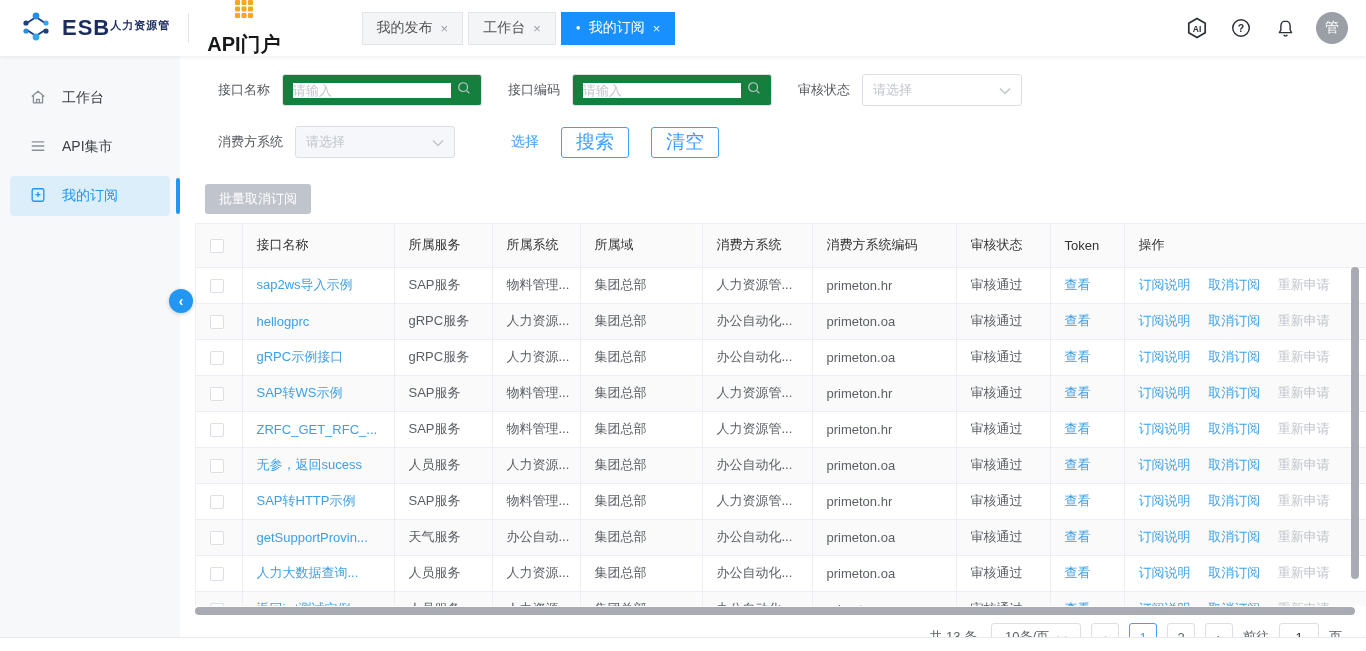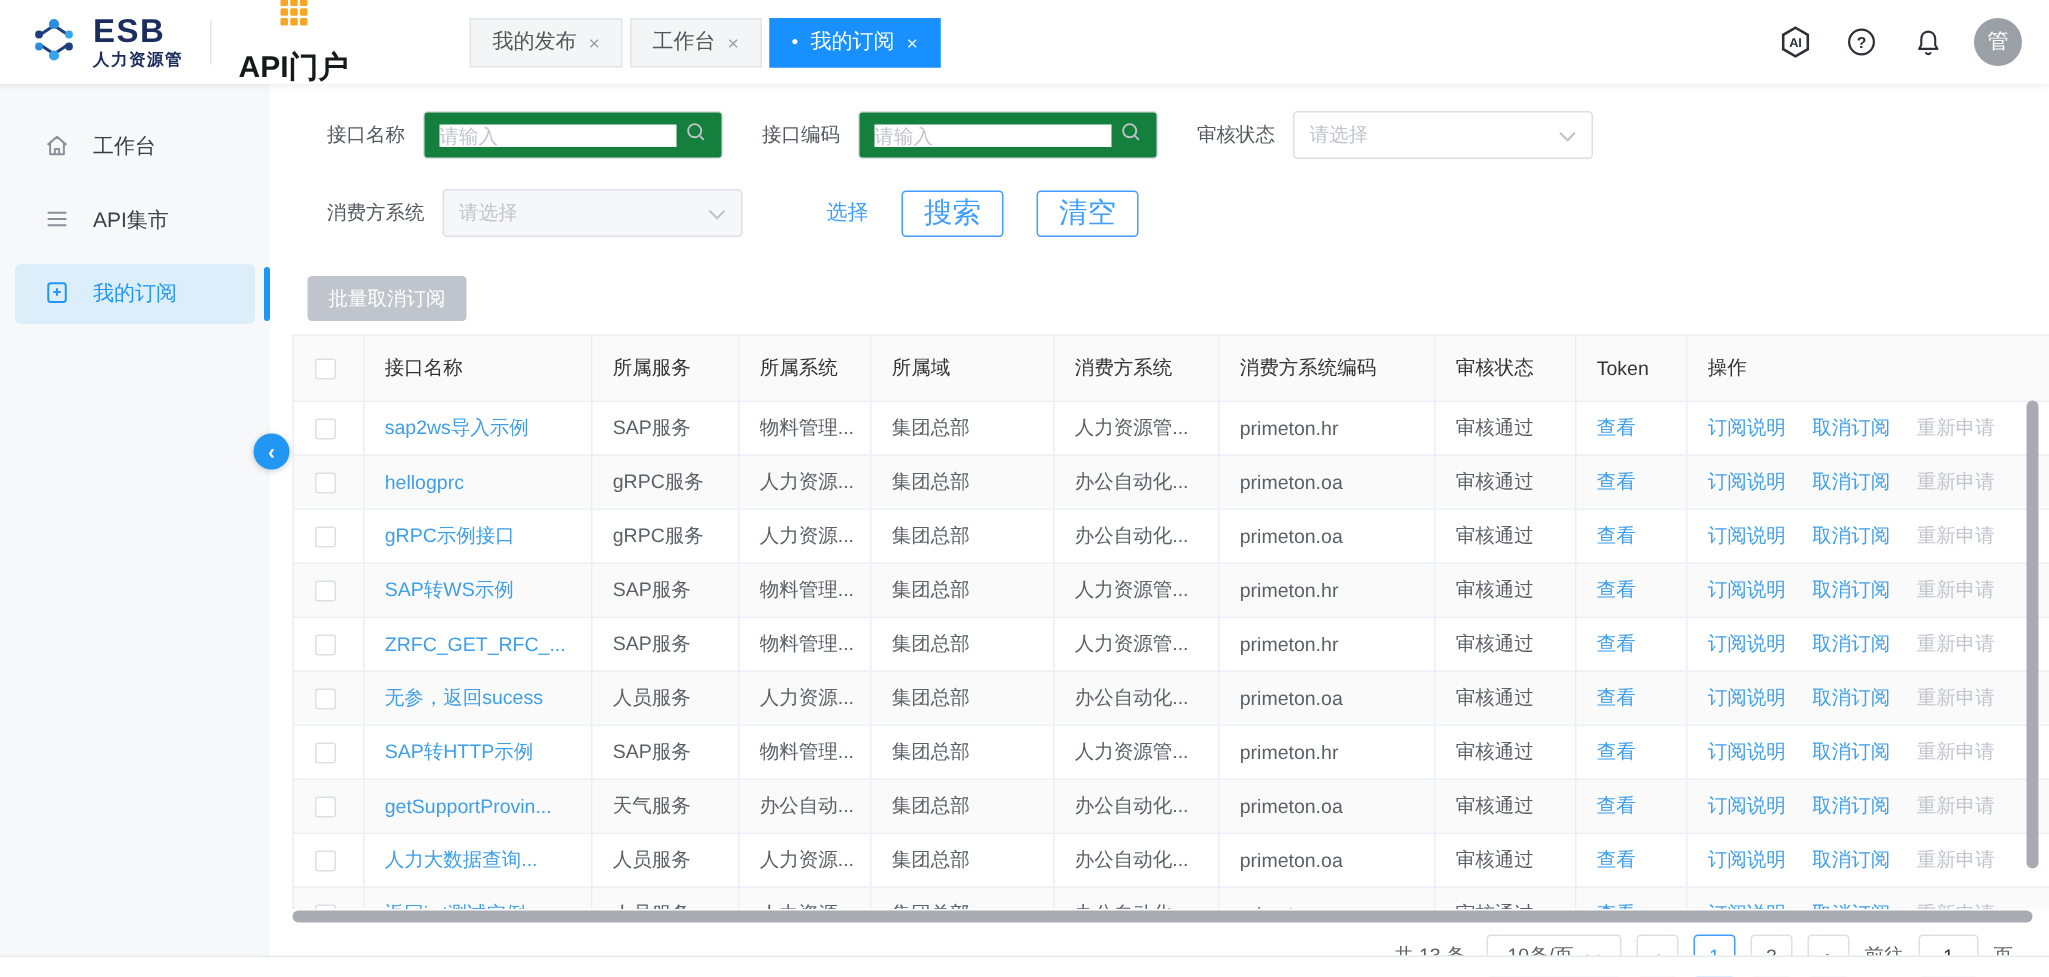--- a/index.html
+++ b/index.html
@@ -4,21 +4,21 @@
 <style>
   * { margin:0; padding:0; box-sizing:border-box; }
   html,body { width:1366px; height:651px; overflow:hidden; background:#fff;
     font-family:"Liberation Sans","DejaVu Sans",sans-serif; color:#333; }
   .app { position:relative; width:1366px; height:651px; }
 
   
   .header { position:absolute; top:0; left:0; right:0; height:56px; background:#fff;
     display:flex; align-items:center; padding:0 18px; box-shadow:0 1px 4px rgba(0,21,41,.08); z-index:20; }
   .logo { display:flex; align-items:center; gap:8px; }
-  .logo-txt { display:flex; flex-direction:column; line-height:1; }
+  .logo-txt { display:flex; flex-direction:row; line-height:1; }
   .logo-title { font-size:22px; font-weight:bold; color:#1b2c5e; letter-spacing:1px; }
   .logo-sub { font-size:11px; font-weight:bold; color:#1b2c5e; margin-top:3px; letter-spacing:1px; }
   .header-divider { width:1px; height:30px; background:#e3e5e8; margin:0 18px; }
   .portal { display:flex; align-items:center; gap:8px;flex-direction:column; }
   .portal-title { font-size:20px; font-weight:bold; color:#17181a; }
   .tabs { display:flex; align-items:flex-end; gap:5px; margin-left:64px;padding-left:17px; }
   .tab { height:33px; display:flex; align-items:center; gap:8px; padding:0 14px;
     background:#f4f5f7; border:1px solid #e2e4e9; font-size:14px; color:#555; cursor:pointer; }
   .tab .tab-x { color:#9aa0a8; font-size:13px; }
   .tab.active { background:#1890ff; border-color:#1890ff; color:#fff; }
@@ -50,21 +50,21 @@
   
   .main { position:absolute; top:56px; left:180px; right:0; bottom:14px; background:#fff; padding-left:15px; }
   .filters { padding:18px 0 0 23px; }
   .frow { display:flex; align-items:center; margin-bottom:20px; }
   .fgroup { display:flex; align-items:center; margin-right:26px; }
   .fgroup label { font-size:13px; color:#55595f; margin-right:12px; white-space:nowrap; }
   .finput { width:200px; height:32px; border:1px solid #dcdfe6; border-radius:3px; background:#15803d;
     display:flex; align-items:center; padding:0 10px; gap:6px; }
   .finput input { border:none; outline:none; flex:1; font-size:13px; font-family:inherit; min-width:0; }
   .finput input::placeholder { color:#c0c4cc; }
-  .fselect { width:200px; height:32px; border:1px solid #dcdfe6; border-radius:3px; background:#fff;
+  .fselect { width:160px; height:32px; border:1px solid #dcdfe6; border-radius:3px; background:#fff;
     display:flex; align-items:center; justify-content:space-between; padding:0 10px; font-size:13px;
     color:#c0c4cc; cursor:pointer; }
   .fselect.disabled { background:#f5f7fa; cursor:not-allowed; }
   .text-link { color:#409eff; font-size:14px; cursor:pointer; text-decoration:none;margin-left:30px; }
   .btn-outline { height:31px; min-width:52px; padding:0 14px; margin-left:22px; background:#fff;
     border:1px solid #409eff; border-radius:3px; color:#409eff; font-size:19px; font-family:inherit; cursor:pointer; }
   .btn-batch { height:30px; padding:0 14px; margin:6px 0 0 10px; background:#c0c4cc; border:none;
     border-radius:3px; color:#fff; font-size:13px; font-family:inherit; cursor:not-allowed; }
 
   

